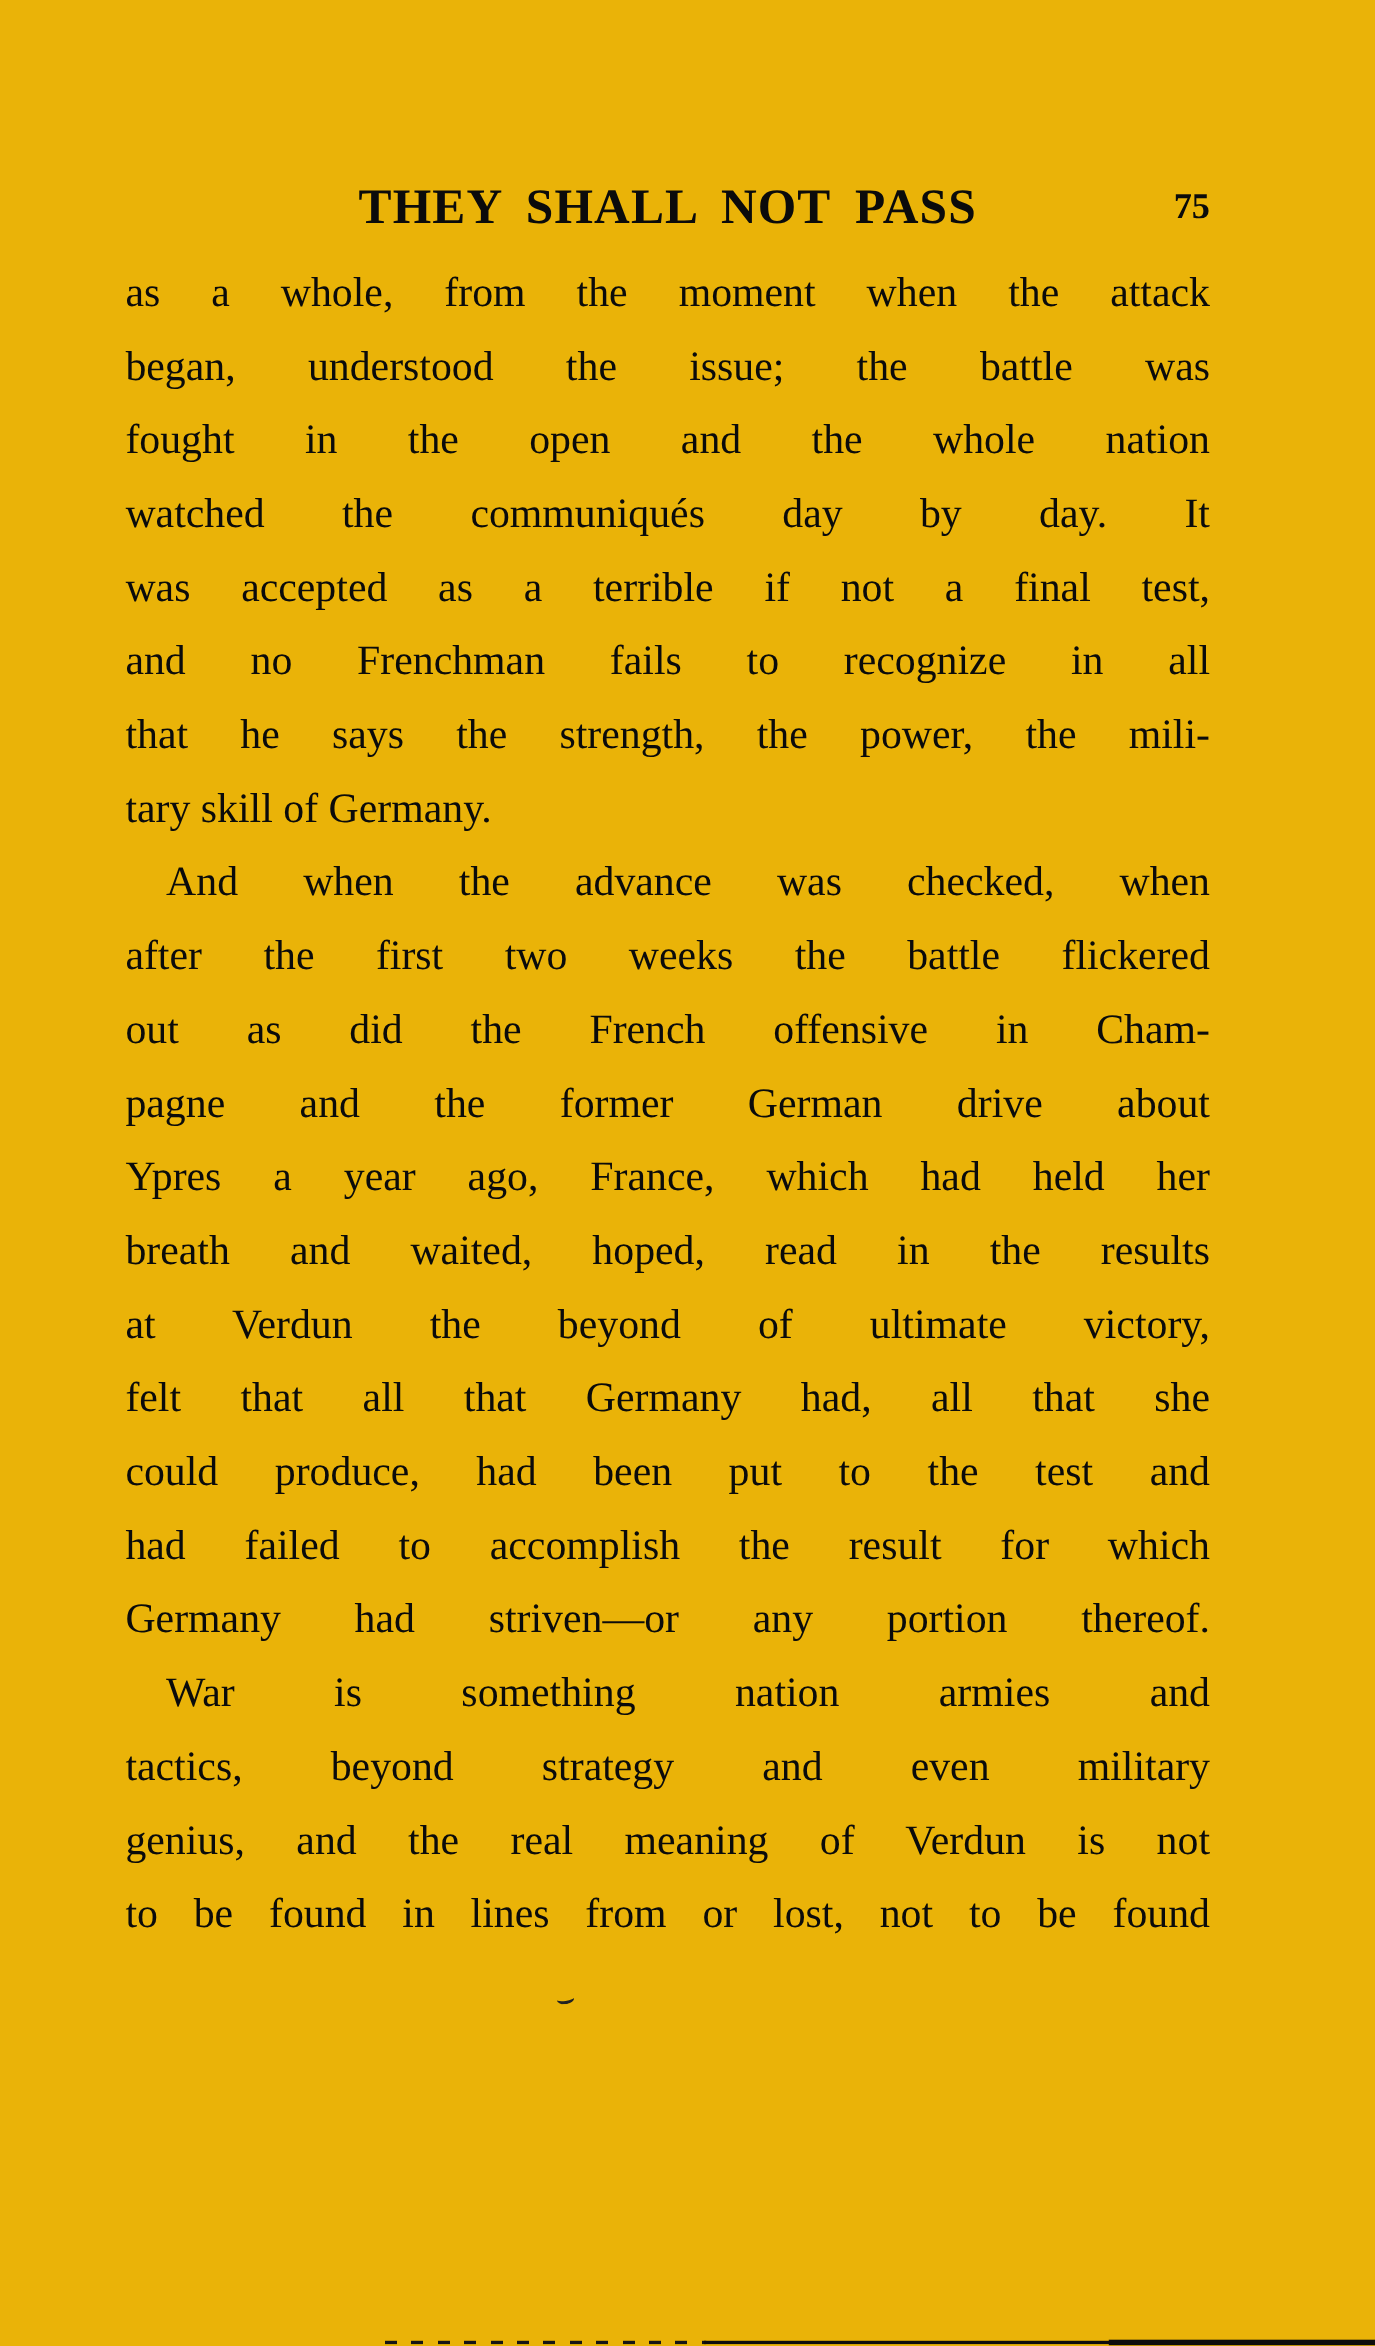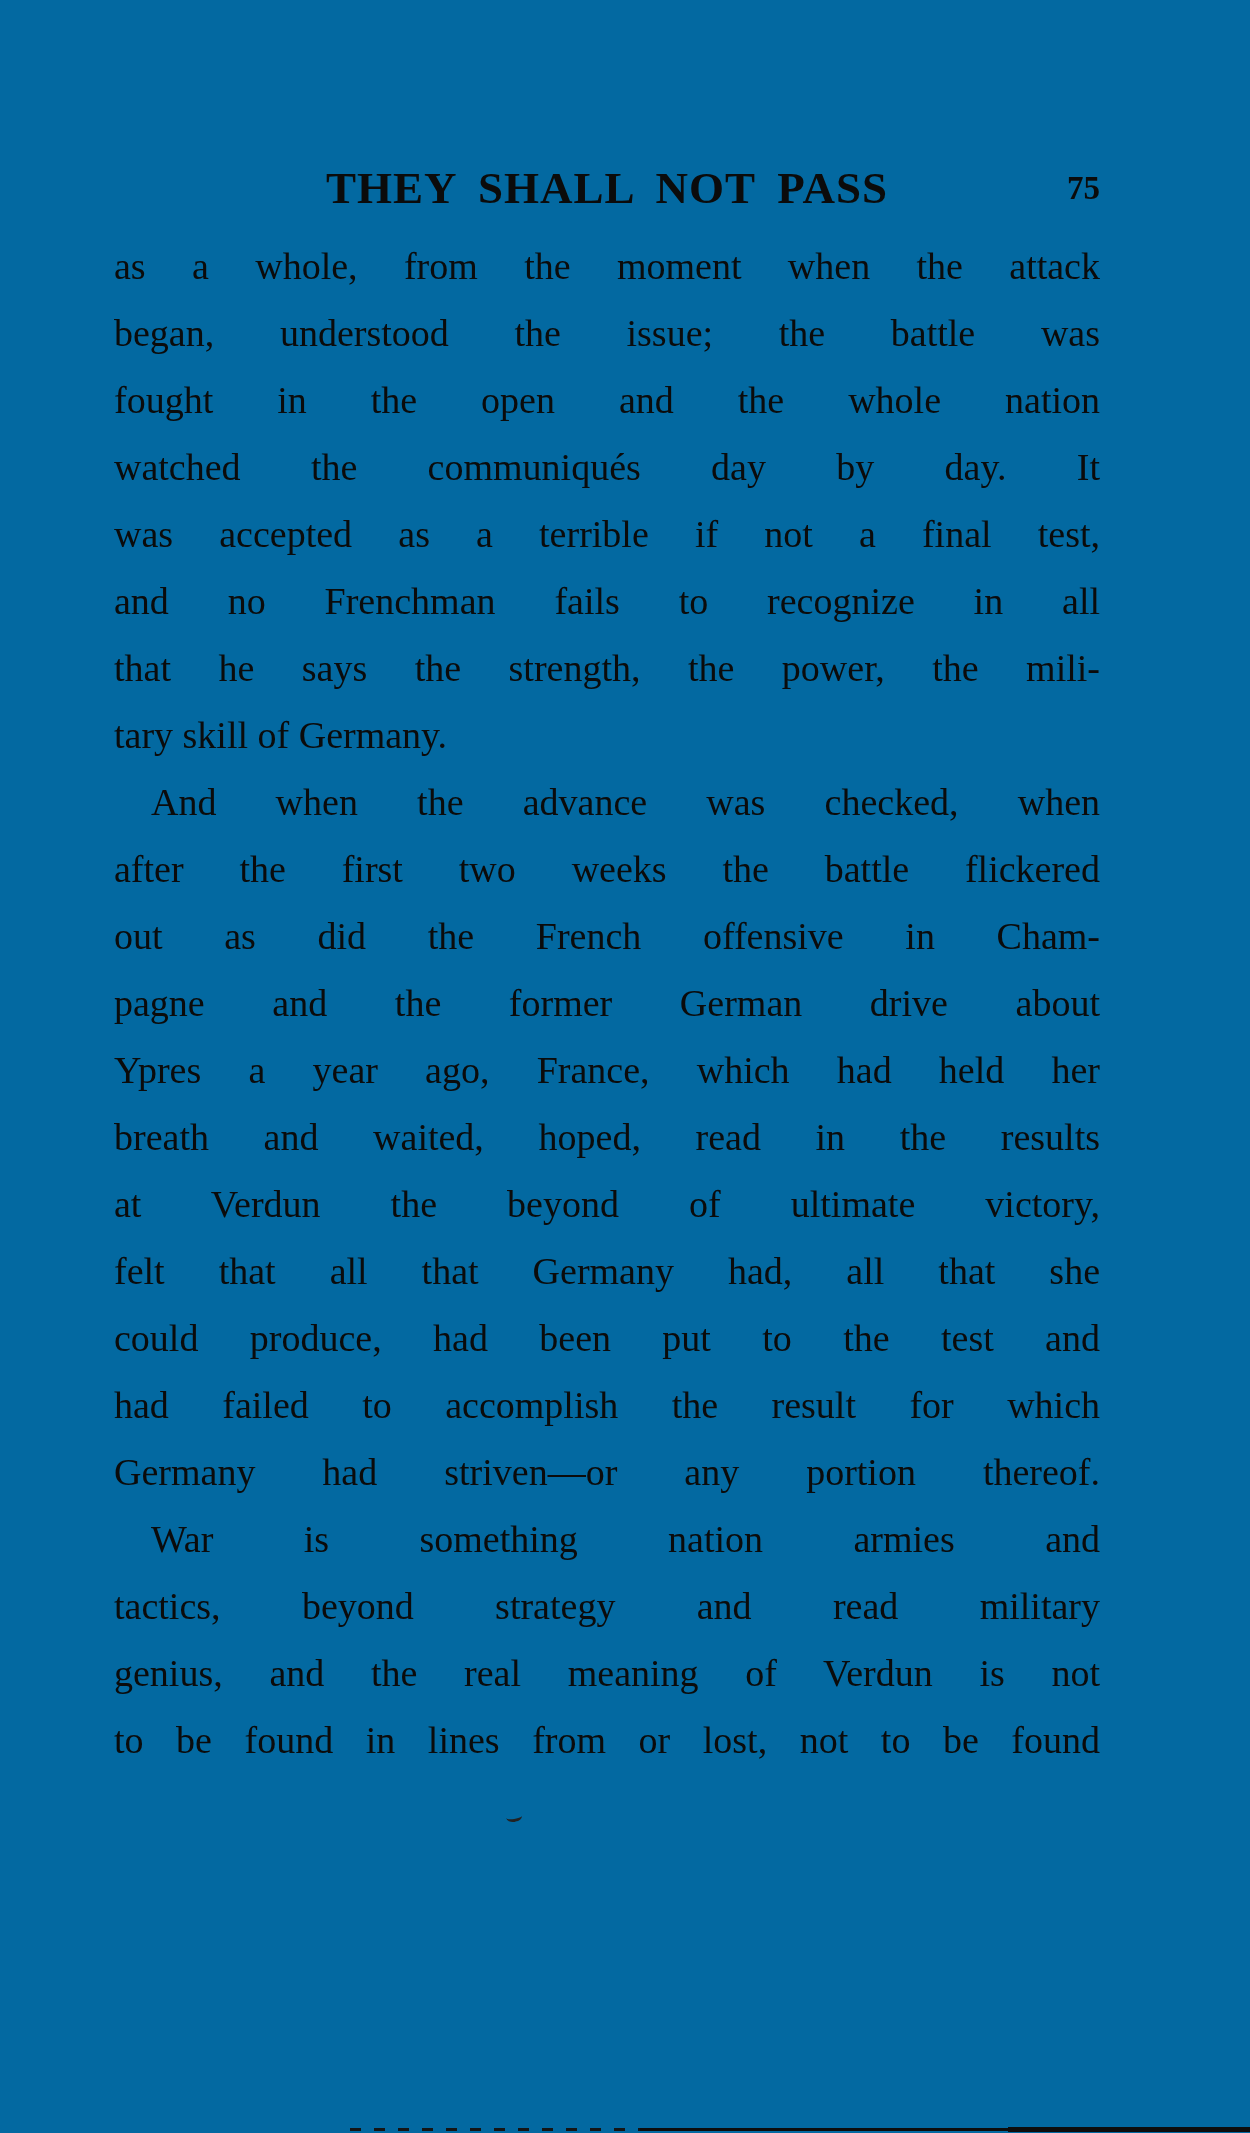--- a/index.html
+++ b/index.html
@@ -4,21 +4,21 @@
 <style>
   html, body {
     margin: 0;
     padding: 0;
     background: #ffffff;
   }
   #page {
     position: relative;
     width: 1250px;
     height: 2133px;
-    background: #0369a1;
+    background: #eab308;
     font-family: "Liberation Serif", serif;
     color: #0b0b0b;
     overflow: hidden;
   }
   
   #running-head {
     position: absolute;
     top: 158px;
     left: 114px;
     width: 986px;
@@ -120,21 +120,21 @@
     <div class="line">out as did the French offensive in Cham-</div>
     <div class="line">pagne and the former German drive about</div>
     <div class="line">Ypres a year ago, France, which had held her</div>
     <div class="line">breath and waited, hoped, read in the results</div>
     <div class="line">at Verdun the beyond of ultimate victory,</div>
     <div class="line">felt that all that Germany had, all that she</div>
     <div class="line">could produce, had been put to the test and</div>
     <div class="line">had failed to accomplish the result for which</div>
     <div class="line">Germany had striven—or any portion thereof.</div>
     <div class="line indent">War is something nation armies and</div>
-    <div class="line">tactics, beyond strategy and read military</div>
+    <div class="line">tactics, beyond strategy and even military</div>
     <div class="line">genius, and the real meaning of Verdun is not</div>
     <div class="line">to be found in lines from or lost, not to be found</div>
   </div>
 
   <div id="stray-mark"></div>
 
   <div id="bottom-edge-line">
     <div class="dashes"></div>
     <div class="solid-a"></div>
     <div class="solid-b"></div>

